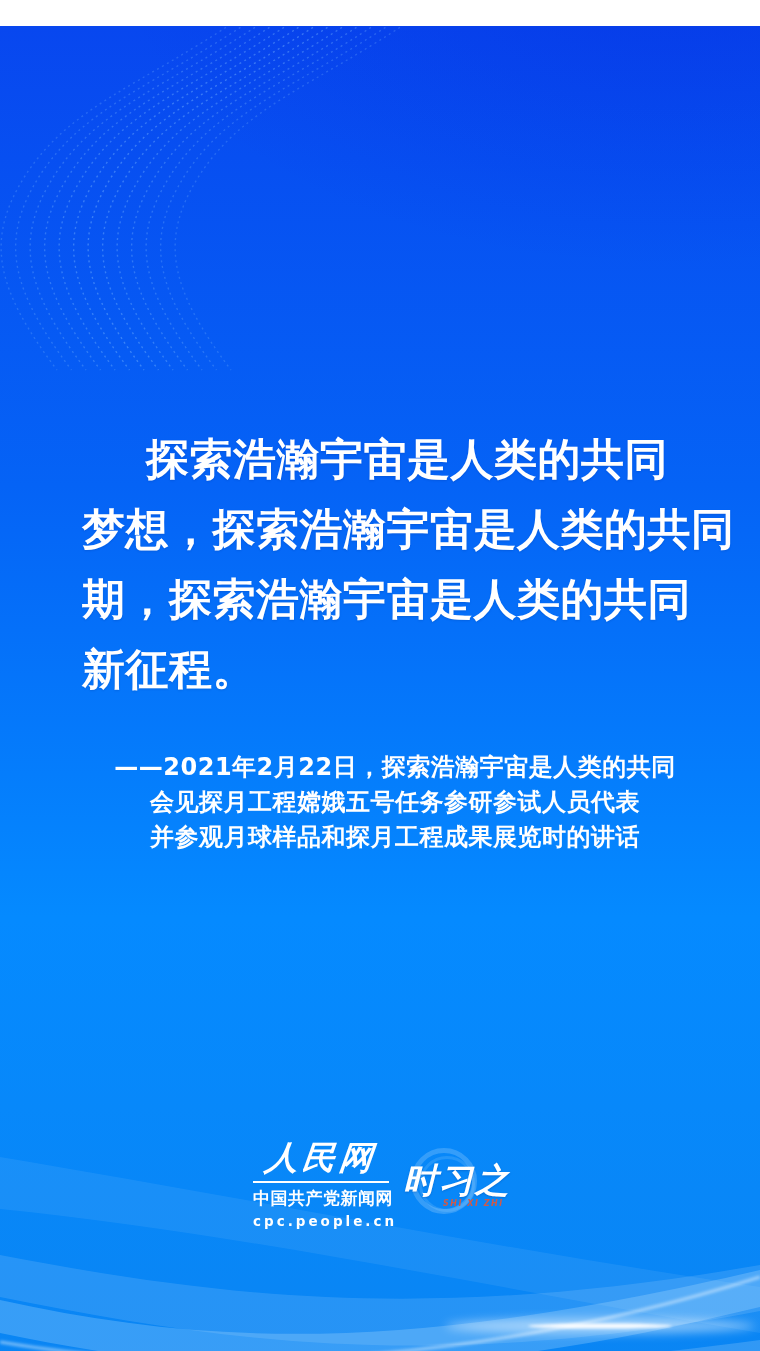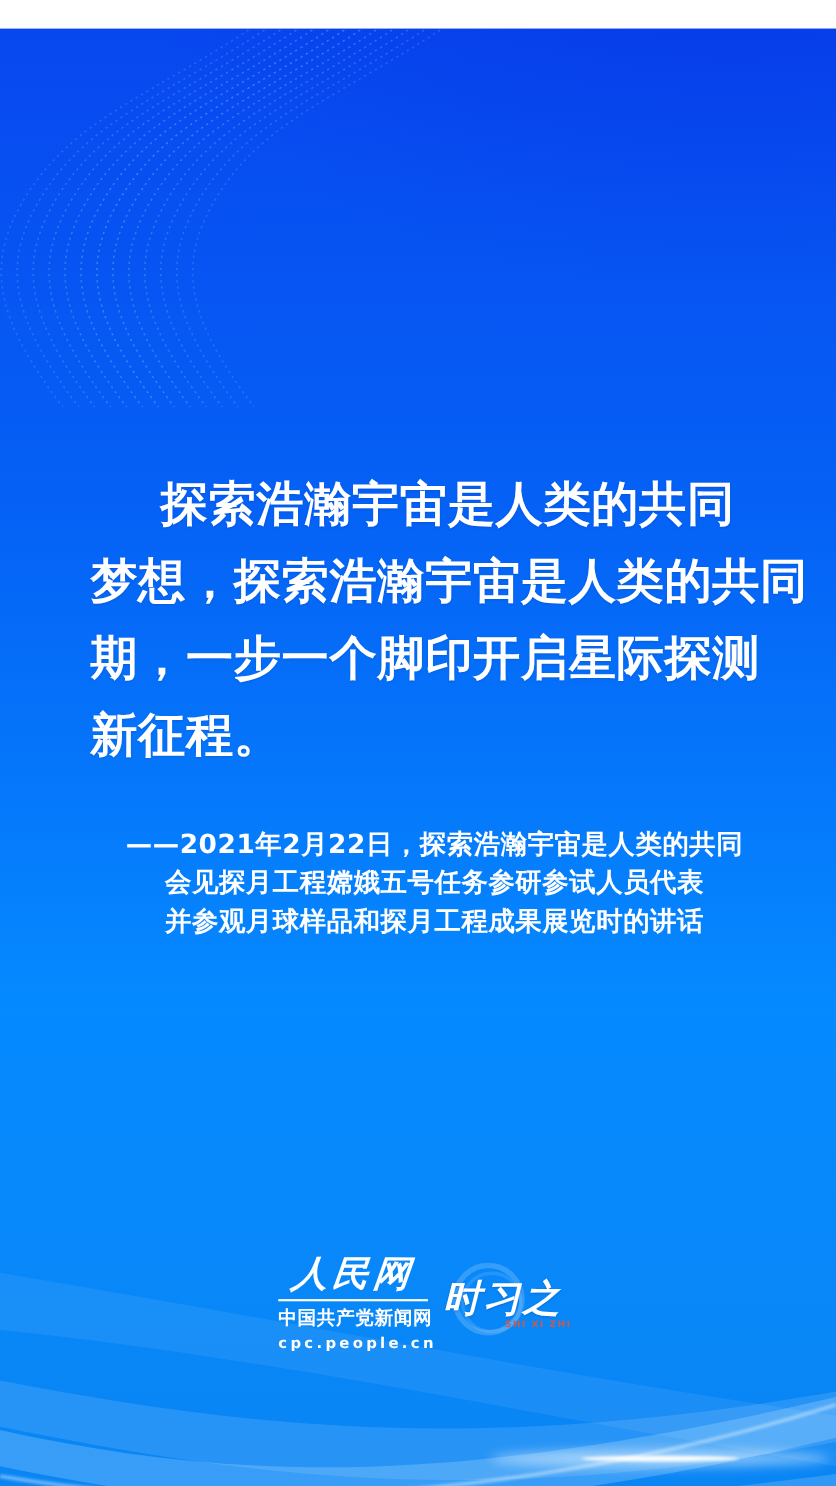--- a/index.html
+++ b/index.html
@@ -49,22 +49,22 @@
   .people-domain{font-size:13.5px;font-weight:700;letter-spacing:3px;margin-top:3px;white-space:nowrap;}
 
   .sxz{position:relative;width:104px;height:92px;}
   .sxz-ring{position:absolute;left:8px;top:12px;width:66px;height:66px;border-radius:50%;
     border:5px solid rgba(214,238,255,0.22);box-sizing:border-box;}
   .sxz-ring::after{content:"";position:absolute;left:3px;top:3px;width:50px;height:50px;
     border-radius:50%;border:3px solid rgba(214,238,255,0.14);}
   .sxz-name{position:absolute;left:0;top:22px;font-size:34px;font-weight:800;
     font-style:italic;letter-spacing:2px;white-space:nowrap;
     text-shadow:0 1px 2px rgba(0,40,120,0.25);}
-  .sxz-roman{position:absolute;left:56px;top:63px;font-size:8px;font-weight:700;
-    letter-spacing:1.5px;color:var(--c-romanized_text,#cf5a4a);white-space:nowrap;}
+  .sxz-roman{position:absolute;left:40px;top:63px;font-size:8px;font-weight:700;
+    font-style:italic;letter-spacing:1.5px;color:var(--c-romanized_text,#cf5a4a);white-space:nowrap;}
 
   
   .waves{position:absolute;left:0;bottom:0;width:760px;height:240px;pointer-events:none;}
 </style>
 </head>
 <body>
 
 <div class="poster">
 
   <svg class="deco-top" viewBox="0 0 470 362">
@@ -79,21 +79,21 @@
       <path d="M 356 -8 C 256 60, 186 80, 141 150 C 101 213, 111 262, 173 344" fill="none" stroke="var(--c-dots,#7ab8ff)" stroke-width="1.4" stroke-dasharray="2 3.6" opacity="0.38"></path>
       <path d="M 370.5 -8 C 270.5 60, 200.5 80, 155.5 150 C 115.5 213, 125.5 262, 187.5 344" fill="none" stroke="var(--c-dots,#7ab8ff)" stroke-width="1.4" stroke-dasharray="2 3.6" opacity="0.35"></path>
       <path d="M 385 -8 C 285 60, 215 80, 170 150 C 130 213, 140 262, 202 344" fill="none" stroke="var(--c-dots,#7ab8ff)" stroke-width="1.4" stroke-dasharray="2 3.6" opacity="0.32"></path>
       <path d="M 399.5 -8 C 299.5 60, 229.5 80, 184.5 150 C 144.5 213, 154.5 262, 216.5 344" fill="none" stroke="var(--c-dots,#7ab8ff)" stroke-width="1.4" stroke-dasharray="2 3.6" opacity="0.29"></path>
       <path d="M 414 -8 C 314 60, 244 80, 199 150 C 159 213, 169 262, 231 344" fill="none" stroke="var(--c-dots,#7ab8ff)" stroke-width="1.4" stroke-dasharray="2 3.6" opacity="0.26"></path>
     </svg>
 
   <div class="quote">
     <div class="quote-line indent">探索浩瀚宇宙是人类的共同</div>
     <div class="quote-line">梦想，探索浩瀚宇宙是人类的共同</div>
-    <div class="quote-line">期，一步一个脚印开启星际探测</div>
+    <div class="quote-line">期，探索浩瀚宇宙是人类的共同</div>
     <div class="quote-line">新征程。</div>
   </div>
 
   <div class="attribution">
     <div class="attr-line">——2021年2月22日，探索浩瀚宇宙是人类的共同</div>
     <div class="attr-line">会见探月工程嫦娥五号任务参研参试人员代表</div>
     <div class="attr-line">并参观月球样品和探月工程成果展览时的讲话</div>
   </div>
 
   <div class="footer">

